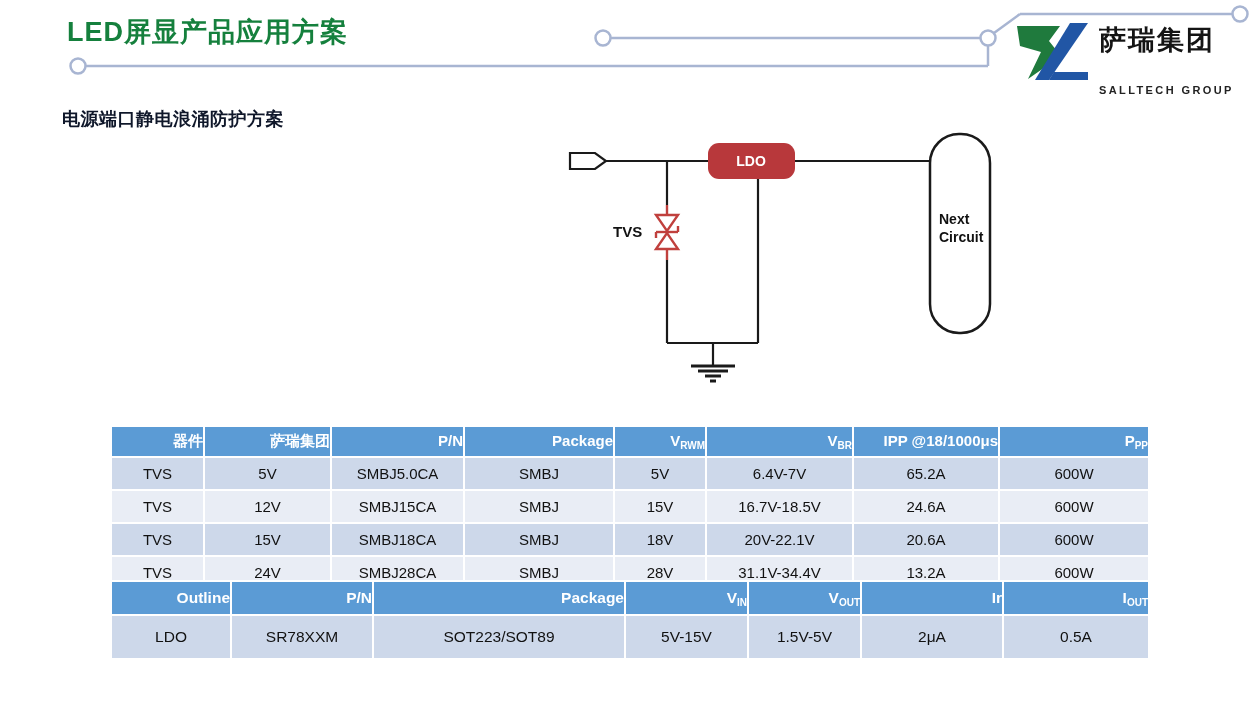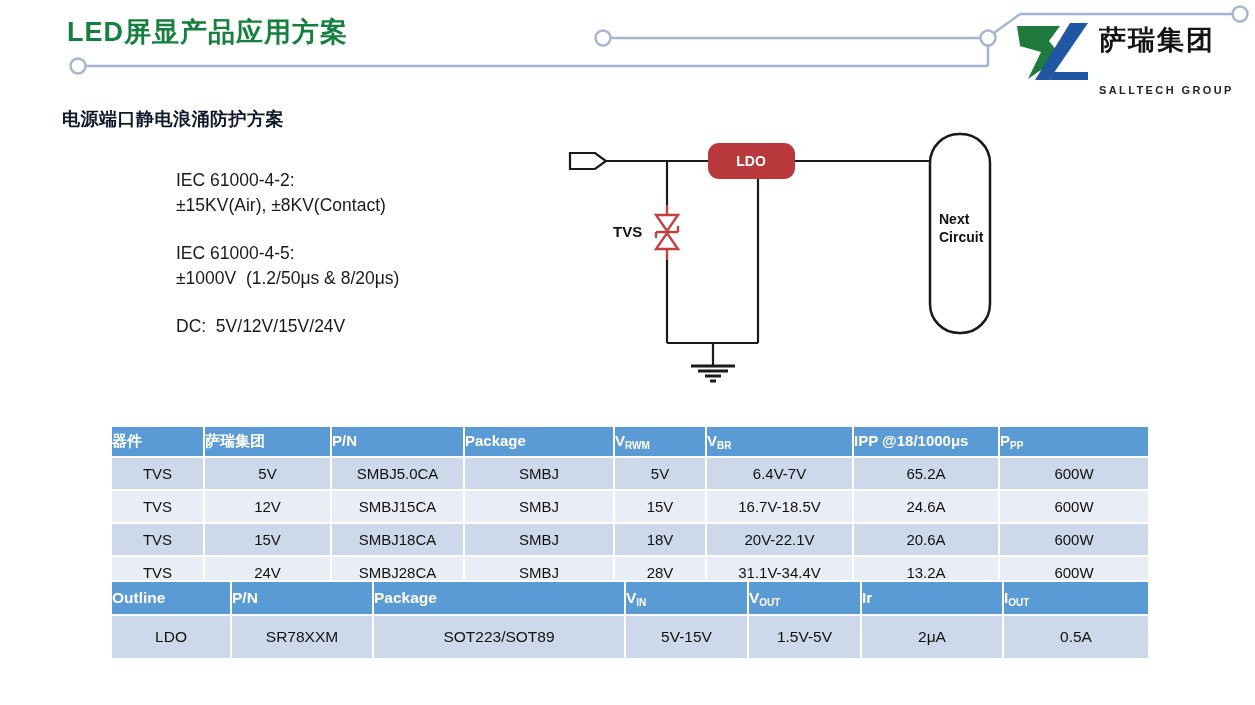--- a/index.html
+++ b/index.html
@@ -24,21 +24,21 @@
   
   .specs{position:absolute;left:176px;top:168px;color:#1a1a1a;}
   .specs p{margin:0;font-size:17.5px;line-height:25px;white-space:pre-wrap;}
   .specs p.gap{margin-top:23px;}
   
   #diagram{position:absolute;left:555px;top:125px;}
   
   .dtable{position:absolute;border-collapse:collapse;table-layout:fixed;}
   .dtable th{
     background:#5B9BD5;color:#fff;font-weight:bold;font-size:15px;
-    border:2px solid #fff;text-align:left;padding:0;
+    border:2px solid #fff;text-align:right;padding:0;
   }
   .dtable td{
     font-size:15px;color:#111;text-align:center;border:2px solid #fff;padding:0;
   }
   .dtable tbody tr:nth-child(odd) td{background:#CDD8EA;}
   .dtable tbody tr:nth-child(even) td{background:#E9EDF5;}
   .dtable sub{font-size:10px;font-weight:bold;vertical-align:-3px;letter-spacing:0;}
   #table1{left:110px;top:425px;}
   #table1 th{height:29px;}
   #table1 td{height:31px;}
@@ -75,27 +75,20 @@
       <path d="M3,6 L46,6 L35,21 L47,36 L14,59 L27,32 L6,26 Z" fill="#1F7A3D"></path>
       <polygon points="56,3 74,3 35,60 21,60" fill="#2156A5"></polygon>
       <polygon points="40,52 74,52 74,60 35,60" fill="#2156A5"></polygon>
     </svg>
     <div class="logo-text">
       <span class="logo-cn">萨瑞集团</span>
       <span class="logo-en">SALLTECH GROUP</span>
     </div>
   </div>
 
-  <div class="specs">
-    <p>IEC 61000-4-2:</p>
-    <p>±15KV(Air), ±8KV(Contact)</p>
-    <p class="gap">IEC 61000-4-5:</p>
-    <p>±1000V  (1.2/50μs &amp; 8/20μs)</p>
-    <p class="gap">DC:  5V/12V/15V/24V</p>
-  </div>
 
   <svg id="diagram" width="450" height="265" viewBox="0 0 450 265">
 
     <g stroke="#1a1a1a" stroke-width="2.2" fill="none">
       <line x1="51" y1="36" x2="153" y2="36"></line>
       <line x1="240" y1="36" x2="375" y2="36"></line>
       <line x1="112" y1="36" x2="112" y2="80"></line>
       <line x1="112" y1="135" x2="112" y2="218"></line>
       <line x1="203" y1="54" x2="203" y2="218"></line>
       <line x1="112" y1="218" x2="203" y2="218"></line>

